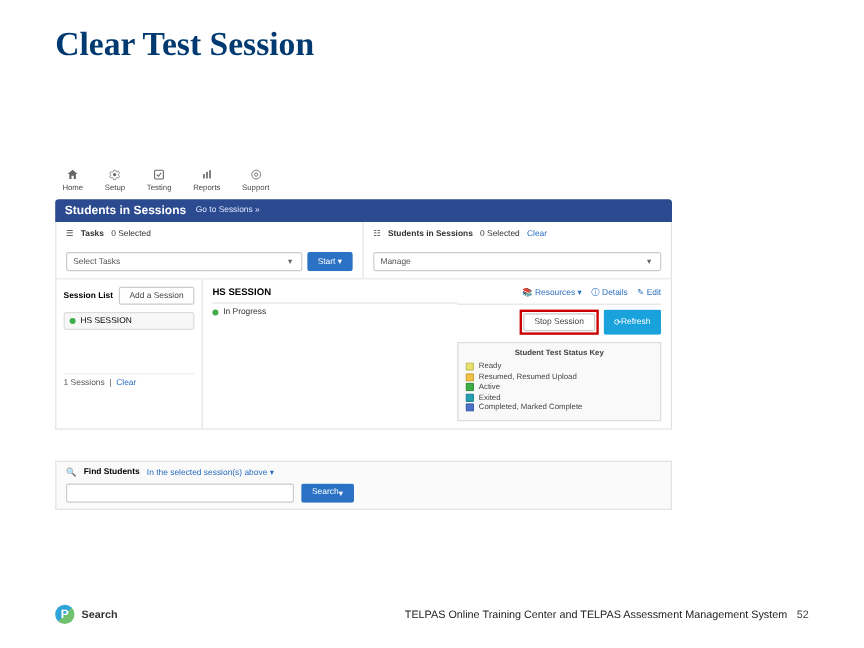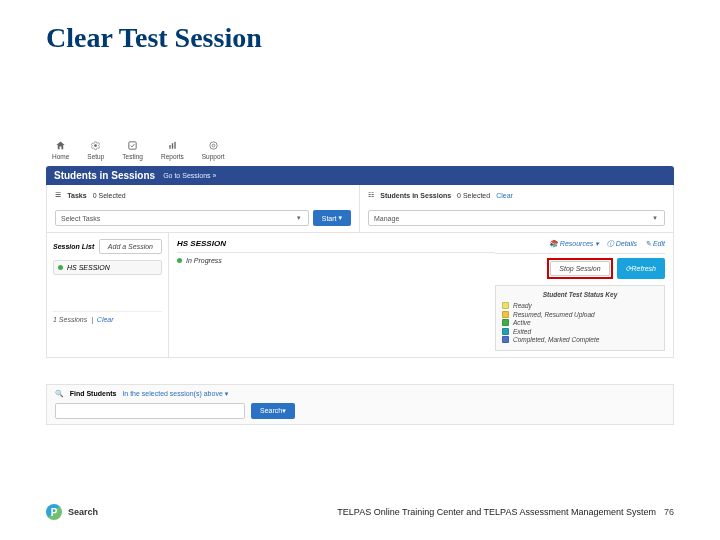--- a/index.html
+++ b/index.html
@@ -15,21 +15,21 @@
     font-family: "Times New Roman", serif;
     font-size: 28px;
     font-weight: bold;
     color: #003a70;
     padding: 22px 0 0 46px;
   }
   .app-area {
     position: absolute;
     left: 46px;
     top: 136px;
-    width: 628px;
+    width: 514px;
   }
   .topnav {
     display: flex;
     gap: 18px;
     padding: 4px 6px 6px;
     background: #fff;
   }
   .topnav-item {
     display: flex;
     flex-direction: column;
@@ -99,21 +99,20 @@
   }
   .btn-blue { background: #2b72c4; color: #fff; }
   .btn-white { background: #fff; color: #444; border-color: #ccc; }
   .btn-cyan { background: #1aa2dc; color: #fff; }
   .main-panel {
     display: flex;
     border: 1px solid #e3e3e3;
     border-top: none;
     background: #fff;
     min-height: 118px;
-    font-style: italic;
   }
   .session-list {
     width: 122px;
     border-right: 1px solid #e3e3e3;
     padding: 6px;
     font-size: 7px;
   }
   .session-list-header {
     display: flex;
     justify-content: space-between;
@@ -398,15 +397,15 @@
   </div>
 </div>
 
 <div class="footer">
   <div class="pearson">
     <span class="p-logo">P</span>
     <span>Search</span>
   </div>
   <div class="foot-right">
     <span>TELPAS Online Training Center and TELPAS Assessment Management System</span>
-    <span class="page-num">76</span>
+    <span class="page-num">52</span>
   </div>
 </div>
 
 </body></html>

